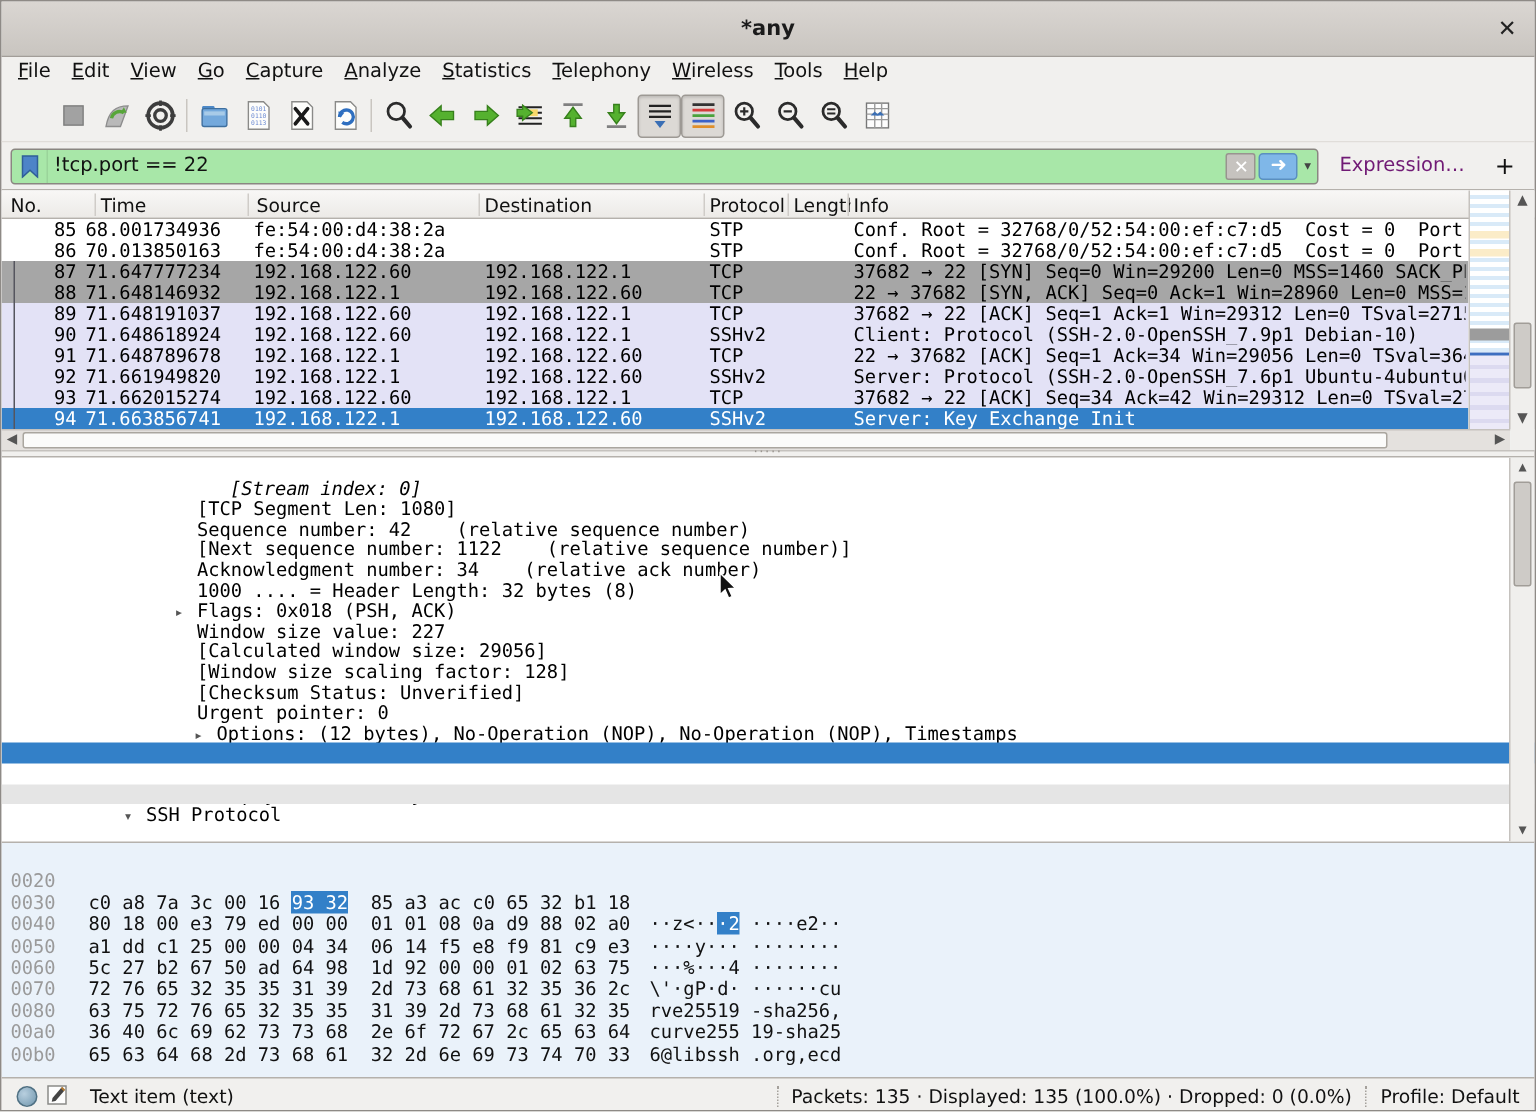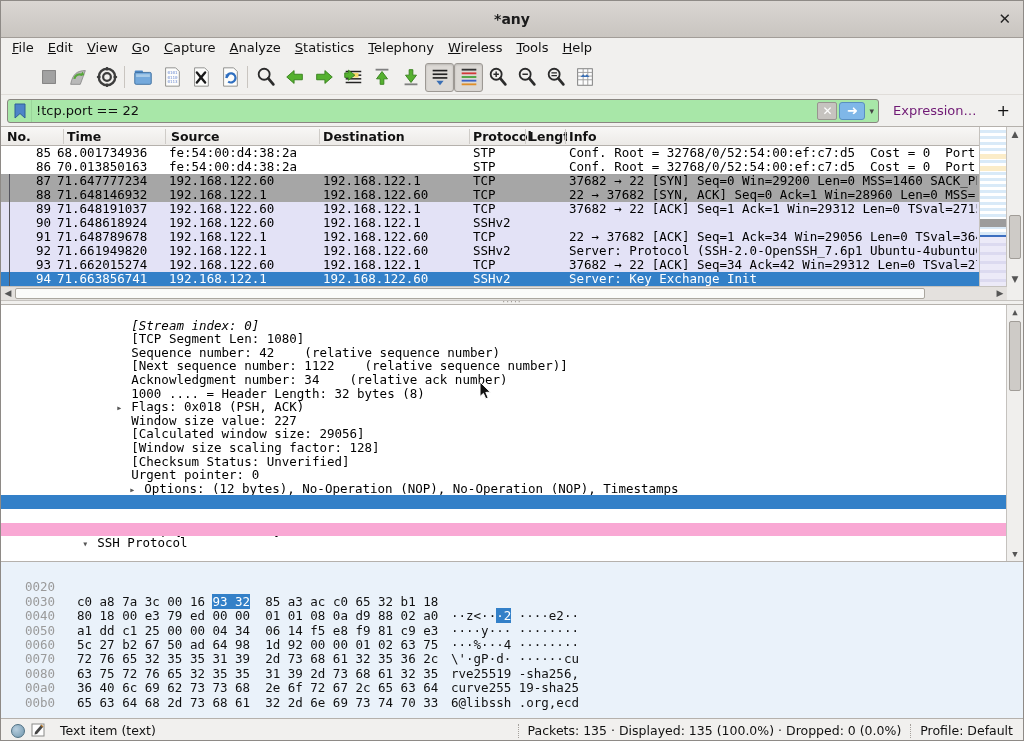--- a/index.html
+++ b/index.html
@@ -33,21 +33,21 @@
   .filter-clear { width:20px; height:18px; background:#c6c3bf; border:1px solid #98948f; border-radius:2px; color:#fff; font-size:12px; font-weight:bold; display:flex; align-items:center; justify-content:center; margin-right:2px; }
   .filter-apply { width:26px; height:18px; background:#7fb7e8; border:1px solid #5a8fc0; border-radius:3px; color:#fff; display:flex; align-items:center; justify-content:center; font-size:13px; font-weight:bold; margin-right:2px; }
   .filter-caret { font-size:9px; color:#444; padding:0 4px 0 2px; }
   .expression-btn { font-size:13px; color:#701a75; padding:0 10px 0 14px; }
   .fsep { width:1px; height:18px; background:#c9c5c0; }
   .add-filter-btn { font-size:16px; color:#111; padding:0 10px; }
 
   
   .plist { position:absolute; left:0; top:126px; width:100%; height:173px; background:#fff; }
   .plist-header { position:absolute; left:0; top:0; width:100%; height:19px; background:linear-gradient(#f8f7f6,#eceae7); border-bottom:1px solid #b5b1ac; font-size:12.5px; color:#111; }
-  .plist-header .hc { position:absolute; top:2px; white-space:nowrap; overflow:hidden;font-weight:bold; }
+  .plist-header .hc { position:absolute; top:2px; white-space:nowrap; overflow:hidden; }
   .hdiv { position:absolute; top:2px; height:15px; width:1px; background:#cfccc8; }
   .plist-rows { position:absolute; left:0; top:19px; width:978px; height:140px; overflow:hidden; font-family:"DejaVu Sans Mono","Liberation Mono",monospace; font-size:12.5px; color:#000; }
   .prow { position:relative; height:14px; line-height:14px; white-space:pre; }
   .prow span { position:absolute; top:0; }
   .prow.marked::before { content:""; position:absolute; left:8px; top:0; bottom:0; width:1px; background:#55555e; }
   .st-plain { background:#ffffff; }
   .st-gray  { background:#a6a6a6; }
   .st-lav   { background:#e3e2f6; }
   .st-sel   { background:#3380c8; color:#fff; }
   .cno   { left:0; width:50px; text-align:right; }
@@ -78,26 +78,26 @@
   
   .splitter { position:absolute; left:0; width:100%; height:4px; background:#f1f0ee; text-align:center; color:#9a958f; font-size:9px; line-height:3px; letter-spacing:1px; }
   .split1 { top:299px; border-top:1px solid #c5c2be; }
 
   
   .details { position:absolute; left:0; top:303px; width:100%; height:258px; background:#fff; border-top:1px solid #b5b1ac; border-bottom:1px solid #b5b1ac; overflow:hidden; font-family:"DejaVu Sans Mono","Liberation Mono",monospace; font-size:12.5px; color:#000; }
   .dline { position:relative; height:13.6px; line-height:13.6px; white-space:pre; }
   .dline .arrow { display:inline-block; width:15px; color:#555; font-size:10px; }
   .dline.selected { background:#3380c8; color:#fff; }
   .dline.selected .arrow { color:#fff; }
-  .dline.shaded { background:#f9a8d4; }
+  .dline.shaded { background:#e5e5e5; }
   .details .vscroll { top:0; height:256px; }
 
   
   .hexpane { position:absolute; left:0; top:561px; width:100%; height:156px; background:#eaf2fa; overflow:hidden; font-family:"DejaVu Sans Mono","Liberation Mono",monospace; font-size:12.5px; padding-top:4px; }
-  .hexrow { position:relative; height:14.4px; line-height:14.4px; white-space:pre;margin-left:18px; }
+  .hexrow { position:relative; height:14.4px; line-height:14.4px; white-space:pre; }
   .hx-off { position:absolute; left:6px; color:#9a9a9a; }
   .hx-bytes { position:absolute; left:58px; color:#111; }
   .hx-ascii { position:absolute; left:432px; color:#111; }
   .hl { background:#3380c8; color:#fff; }
 
   
   .statusbar { position:absolute; left:0; top:717px; width:100%; height:24px; background:#f1f0ee; border-top:1px solid #b5b1ac; display:flex; align-items:center; font-size:12.5px; color:#111; }
   .expert-circle { width:14px; height:14px; border-radius:50%; background:radial-gradient(circle at 35% 35%, #b8cfdf, #7096ad); border:1px solid #4f7083; margin:0 6px 0 10px; }
   .note-icon { margin-right:14px; }
   .sb-left { white-space:pre; }
@@ -388,20 +388,21 @@
           <span class="cinfo">37682 → 22 [ACK] Seq=1 Ack=1 Win=29312 Len=0 TSval=271560</span>
         </div>
 
         <div class="prow st-lav marked">
           <span class="cno">90</span>
           <span class="ctime">71.648618924</span>
           <span class="csrc">192.168.122.60</span>
           <span class="cdst">192.168.122.1</span>
           <span class="cproto">SSHv2</span>
           <span class="clen">101</span>
+          <span class="cinfo">Client: Protocol (SSH-2.0-OpenSSH_7.9p1 Debian-10)</span>
         </div>
 
         <div class="prow st-lav marked">
           <span class="cno">91</span>
           <span class="ctime">71.648789678</span>
           <span class="csrc">192.168.122.1</span>
           <span class="cdst">192.168.122.60</span>
           <span class="cproto">TCP</span>
           <span class="clen">68</span>
           <span class="cinfo">22 → 37682 [ACK] Seq=1 Ack=34 Win=29056 Len=0 TSval=36495</span>
@@ -455,21 +456,21 @@
       <span class="hs-arrow" style="right:0">▶</span>
     </div>
     <div class="corner"></div>
   </div>
 
   <div class="splitter split1">·····</div>
 
   <div class="details">
     <div>
 
-        <div class="dline" style="padding-left: 40px; font-style: italic;">
+        <div class="dline" style="padding-left: 62px; font-style: italic;">
           <span class="arrow"></span><span class="dtext">[Stream index: 0]</span>
         </div>
 
         <div class="dline" style="padding-left: 40px;">
           <span class="arrow"></span><span class="dtext">[TCP Segment Len: 1080]</span>
         </div>
 
         <div class="dline" style="padding-left: 40px;">
           <span class="arrow"></span><span class="dtext">Sequence number: 42    (relative sequence number)</span>
         </div>

